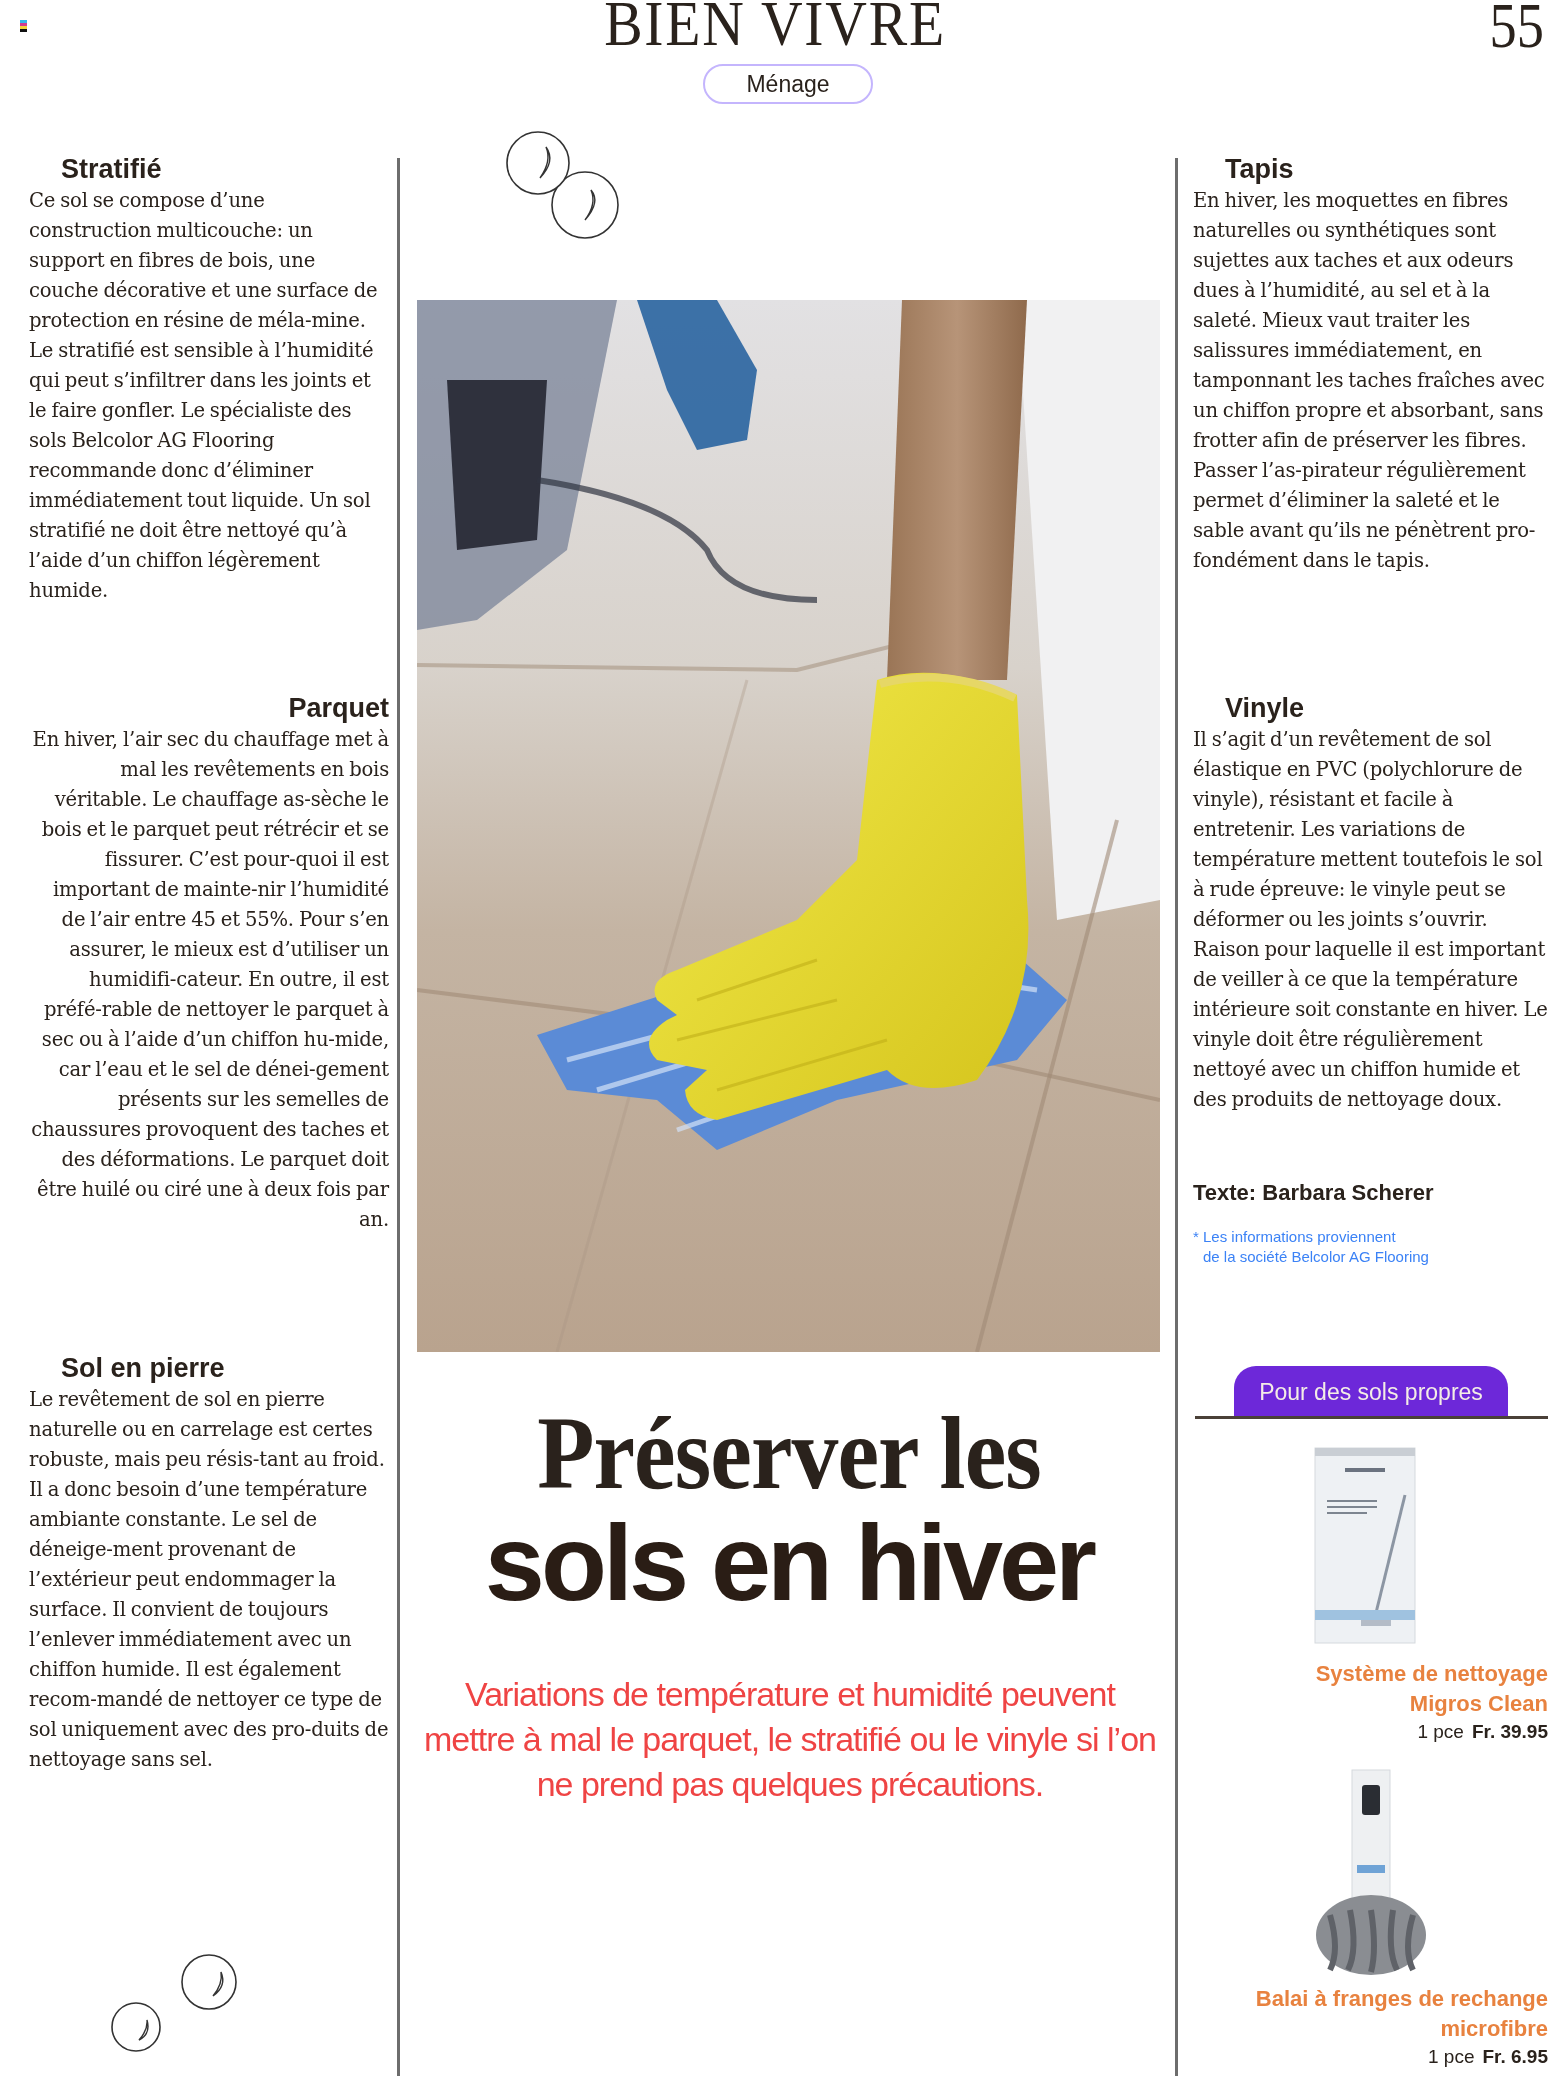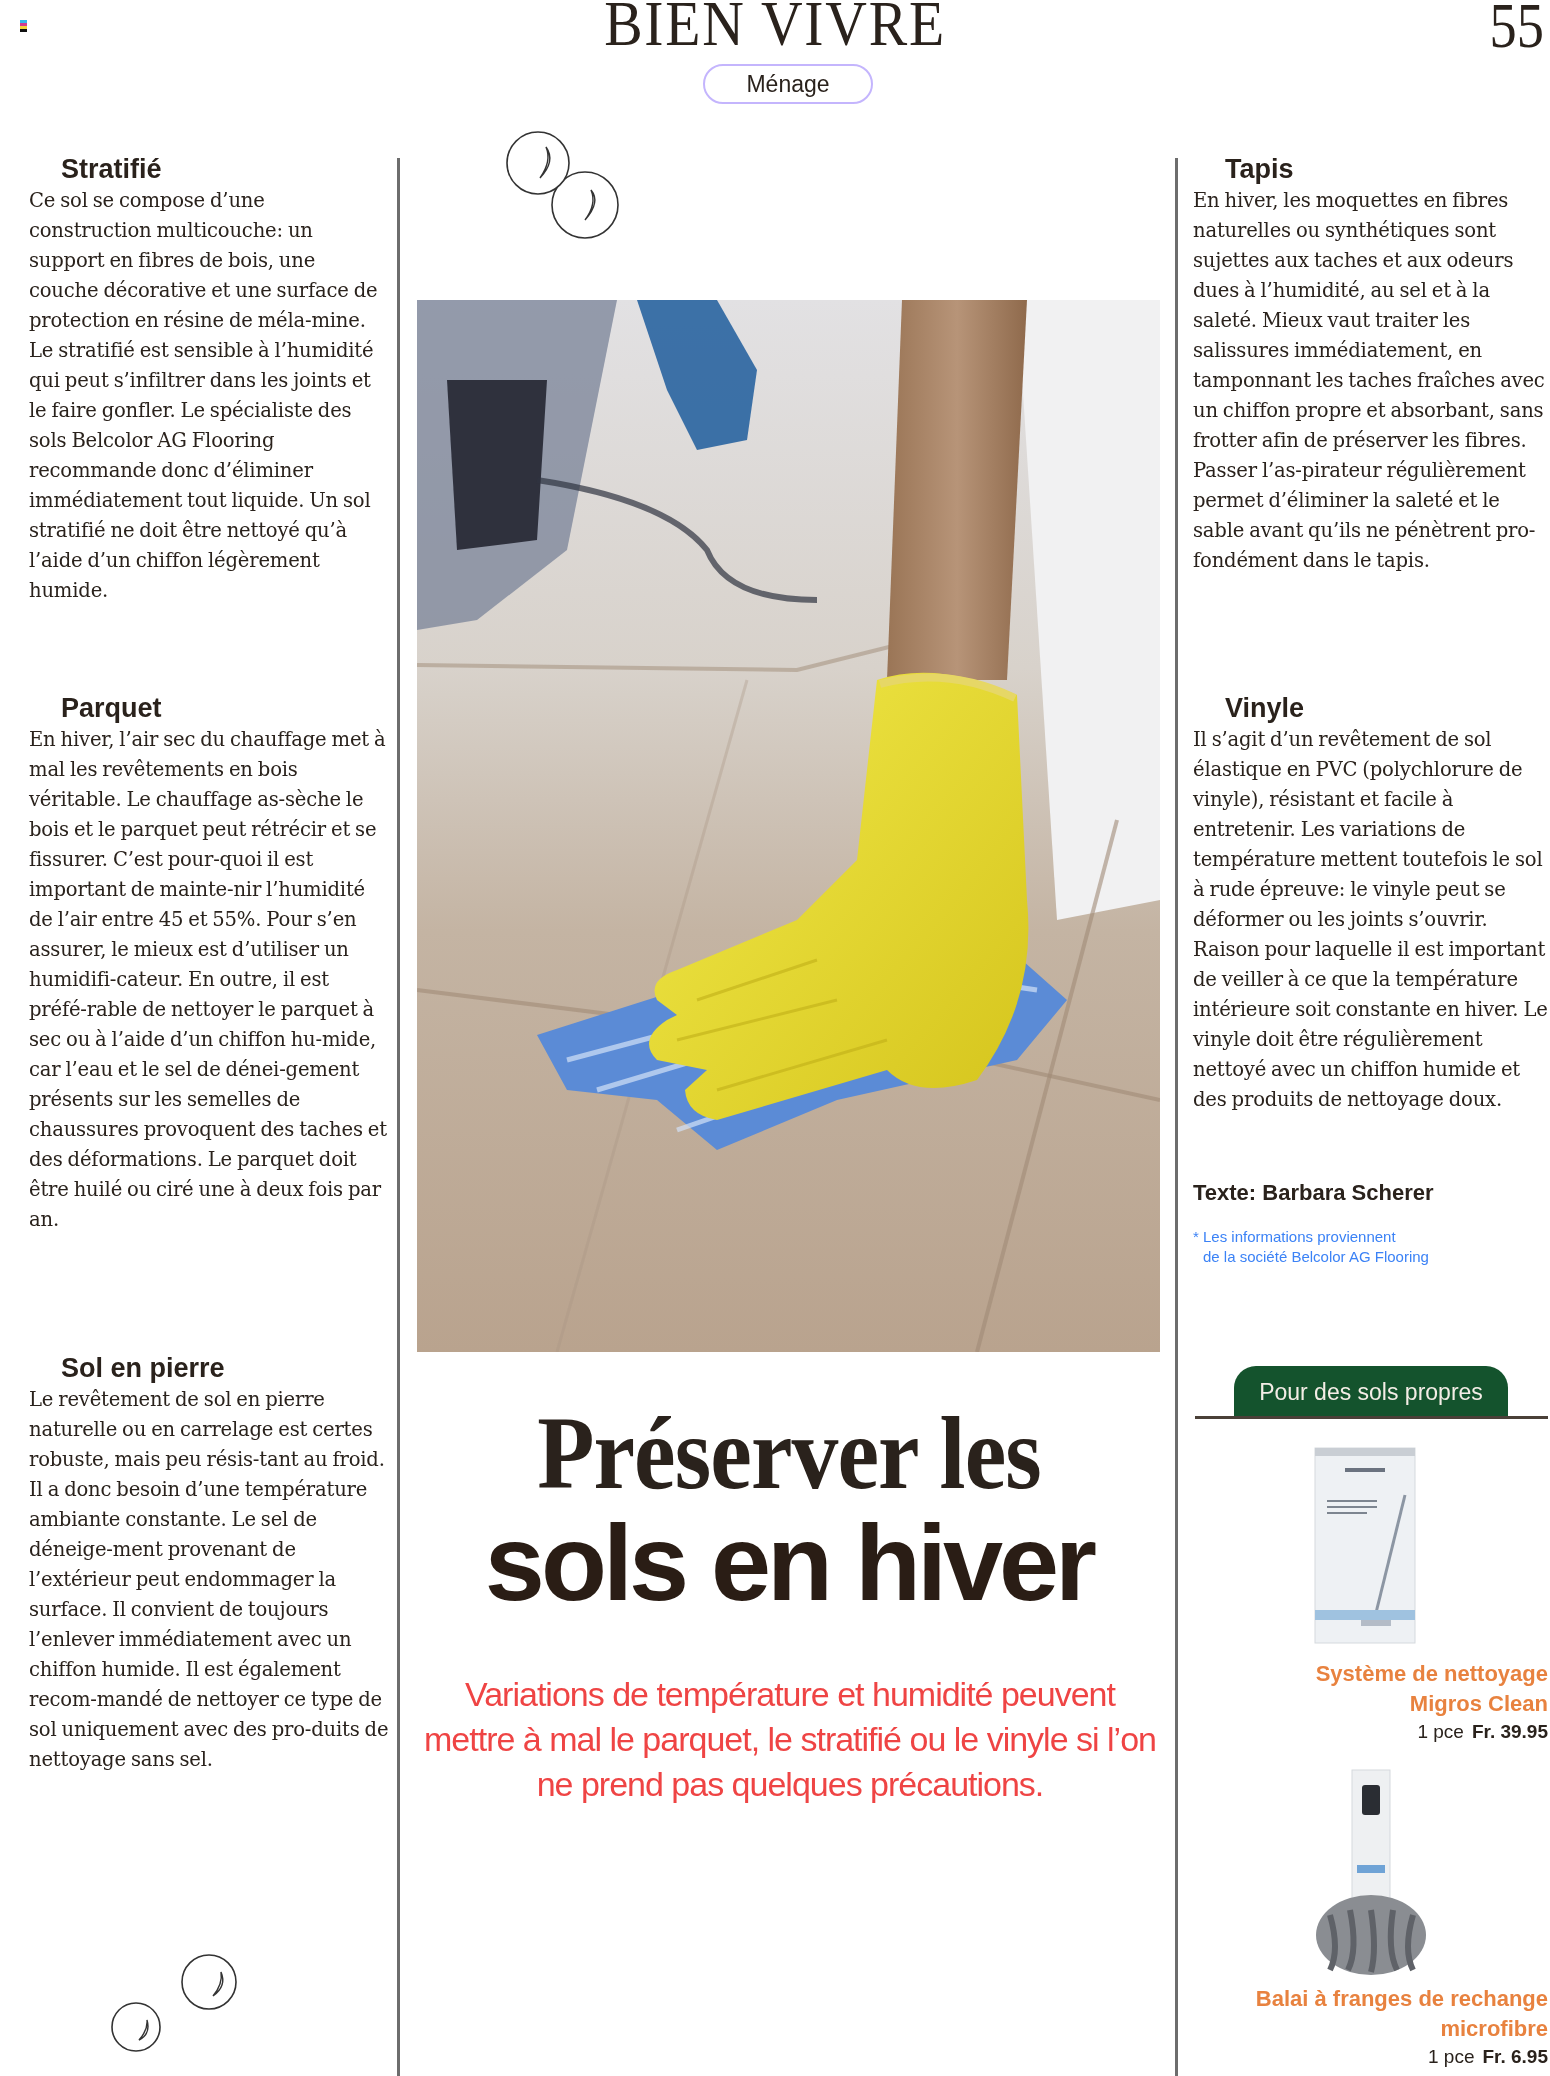--- a/index.html
+++ b/index.html
@@ -68,21 +68,21 @@
       font-family: "Liberation Sans", sans-serif; font-weight: 700; font-size: 108px; line-height: 110px;
       color: #2a1d15; letter-spacing: -4px;
     }
     .lede {
       position: absolute; left: 420px; width: 740px; top: 1672px; text-align: center;
       font-family: "Liberation Sans", sans-serif; font-size: 34px; line-height: 45px; color: #ef4444;
       letter-spacing: -1px;
     }
 
     .promo-tab {
-      position: absolute; left: 1234px; top: 1366px; width: 274px; height: 51px; background: #14532d;
+      position: absolute; left: 1234px; top: 1366px; width: 274px; height: 51px; background: #6d28d9;
       border-radius: 22px 22px 0 0; color: #f4ede6; text-align: center;
       font-family: "Liberation Sans", sans-serif; font-size: 23px; line-height: 52px;
     }
     .promo-rule { position: absolute; left: 1195px; top: 1416px; width: 353px; height: 3px; background: #4a4038; }
 
     .product { position: absolute; left: 1195px; width: 353px; text-align: right; }
     .product .name {
       font-family: "Liberation Sans", sans-serif; font-weight: 700; font-size: 22px; line-height: 30px;
       color: #e8823f;
     }
@@ -106,21 +106,21 @@
 </header>
 
 <div class="divider-v divider-left"></div>
 <div class="divider-v divider-right"></div>
 
 <section class="article col-left" style="top:152px;">
   <h3>Stratifié</h3>
   <p>Ce sol se compose d’une construction multicouche: un support en fibres de bois, une couche décorative et une surface de protection en résine de méla-mine. Le stratifié est sensible à l’humidité qui peut s’infiltrer dans les joints et le faire gonfler. Le spécialiste des sols Belcolor AG Flooring recommande donc d’éliminer immédiatement tout liquide. Un sol stratifié ne doit être nettoyé qu’à l’aide d’un chiffon légèrement humide.</p>
 </section>
 
-<section class="article col-left" style="top:691px;">
+<section class="article col-left" style="top:691px;text-align:right;">
   <h3>Parquet</h3>
   <p>En hiver, l’air sec du chauffage met à mal les revêtements en bois véritable. Le chauffage as-sèche le bois et le parquet peut rétrécir et se fissurer. C’est pour-quoi il est important de mainte-nir l’humidité de l’air entre 45 et 55%. Pour s’en assurer, le mieux est d’utiliser un humidifi-cateur. En outre, il est préfé-rable de nettoyer le parquet à sec ou à l’aide d’un chiffon hu-mide, car l’eau et le sel de dénei-gement présents sur les semelles de chaussures provoquent des taches et des déformations. Le parquet doit être huilé ou ciré une à deux fois par an.</p>
 </section>
 
 <section class="article col-left" style="top:1351px;">
   <h3>Sol en pierre</h3>
   <p>Le revêtement de sol en pierre naturelle ou en carrelage est certes robuste, mais peu résis-tant au froid. Il a donc besoin d’une température ambiante constante. Le sel de déneige-ment provenant de l’extérieur peut endommager la surface. Il convient de toujours l’enlever immédiatement avec un chiffon humide. Il est également recom-mandé de nettoyer ce type de sol uniquement avec des pro-duits de nettoyage sans sel.</p>
 </section>
 
 <section class="article col-right" style="top:152px;">

